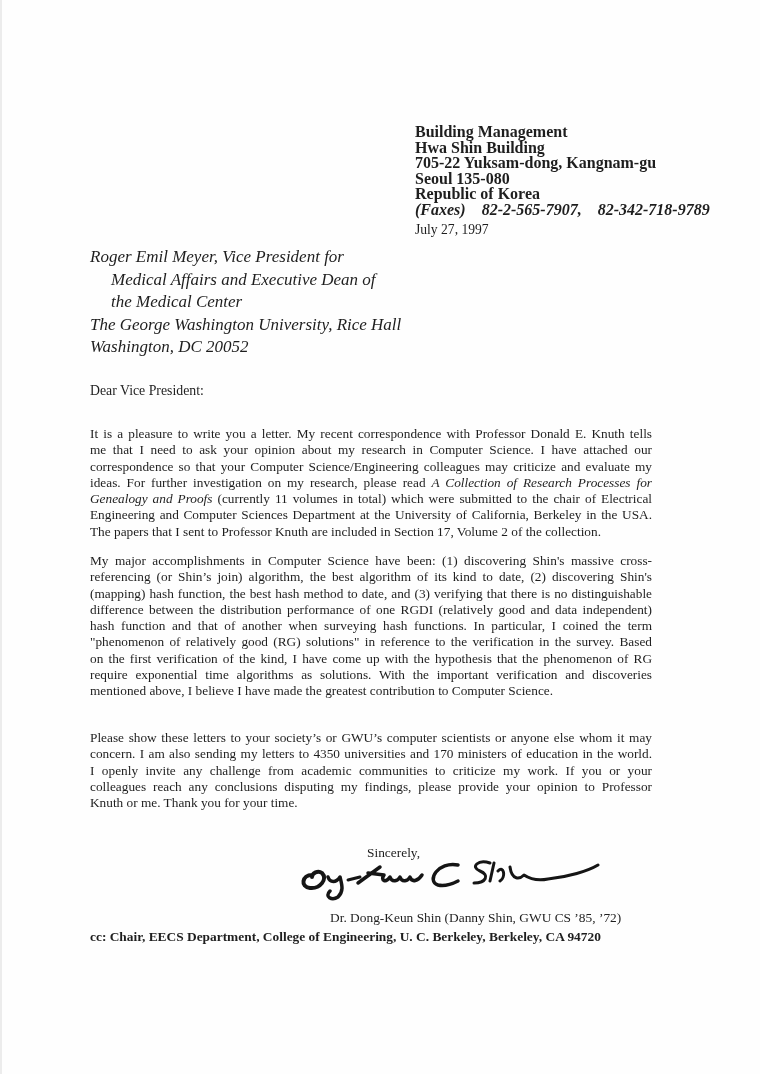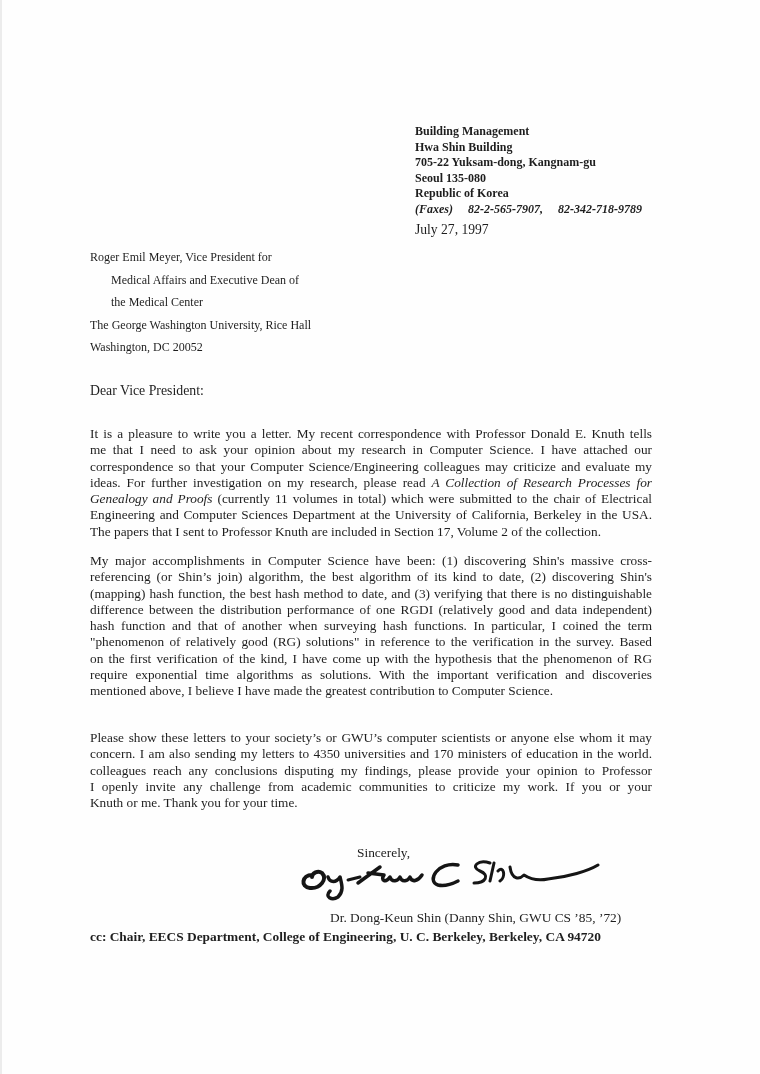--- a/index.html
+++ b/index.html
@@ -1,41 +1,41 @@
 <!DOCTYPE html>
 <html><head>
 <meta charset="utf-8">
 <style>
   html, body { margin: 0; padding: 0; background: #ffffff; }
   body { width: 760px; height: 1074px; position: relative; overflow: hidden;
          font-family: "Liberation Serif", serif; color: #1e1e1e; }
   .page { position: absolute; left: 0; top: 0; width: 760px; height: 1074px; background: #fefefe; }
   .left-edge { position: absolute; left: 0; top: 0; width: 2px; height: 1074px; background: #ececec; }
 
-  .sender { position: absolute; left: 415px; top: 124px; font-weight: bold; font-size: 12px; line-height: 15.6px; }
+  .sender { position: absolute; left: 415px; top: 124px; font-weight: bold; font-size: 16px; line-height: 15.6px; }
   .sender div { white-space: nowrap; }
   .fax { font-style: italic; }
   .fax .gap { display: inline-block; width: 12px; }
   .date { position: absolute; left: 415px; top: 222px; font-size: 13.6px; }
 
-  .recipient { position: absolute; left: 90px; top: 246px; font-size: 12px; line-height: 22.6px; }
+  .recipient { position: absolute; left: 90px; top: 246px; font-size: 17px; line-height: 22.6px; font-style: italic; }
   .recipient div { white-space: nowrap; }
   .recipient .indent { padding-left: 21px; }
 
   .salutation { position: absolute; left: 90px; top: 383px; font-size: 13.8px; }
 
   .body-text { position: absolute; left: 90px; width: 562px; font-size: 13.3px; line-height: 16.3px; text-align: justify; }
   .p1 { top: 426px; }
   .p2 { top: 553px; }
   .p3 { top: 730px; }
   .body-text .line { display: block; text-align: justify; text-align-last: justify; white-space: nowrap; height: 16.3px; }
   .body-text .line.last { text-align-last: left; }
   .body-text em { font-style: italic; }
 
-  .closing { position: absolute; left: 357px; top: 845px; font-size: 13.4px; }
+  .closing { position: absolute; left: 367px; top: 845px; font-size: 13.4px; }
   .signature { position: absolute; left: 298px; top: 853px; width: 310px; height: 48px; }
   .signer { position: absolute; left: 330px; top: 910px; font-size: 13.4px; white-space: nowrap; }
   .cc { position: absolute; left: 90px; top: 929px; font-size: 13.4px; white-space: nowrap; font-weight: bold; }
 </style>
 </head>
 <body>
 
 <div class="page">
   <div class="left-edge"></div>
 
@@ -82,22 +82,22 @@
     <span class="line">hash function and that of another when surveying hash functions.   In particular, I coined the term</span>
     <span class="line">"phenomenon of relatively good (RG) solutions" in reference to the verification in the survey.   Based</span>
     <span class="line">on the first verification of the kind, I have come up with the hypothesis that the phenomenon of RG</span>
     <span class="line">require exponential time algorithms as solutions. With the important verification and discoveries</span>
     <span class="line last">mentioned above, I believe I have made the greatest contribution to Computer Science.</span>
   </div>
 
   <div class="body-text p3">
     <span class="line">Please show these letters to your society’s or GWU’s computer scientists or anyone else whom it may</span>
     <span class="line">concern.   I am also sending my letters to 4350 universities and 170 ministers of education in the world.</span>
+    <span class="line">I openly invite any challenge from academic communities to criticize my work.   If you or your</span>
     <span class="line">colleagues reach any conclusions disputing my findings, please provide your opinion to Professor</span>
-    <span class="line">I openly invite any challenge from academic communities to criticize my work.   If you or your</span>
     <span class="line last">Knuth or me.   Thank you for your time.</span>
   </div>
 
   <div class="closing">Sincerely,</div>
 
   <svg class="signature" viewBox="0 0 310 48">
     <g fill="none" stroke="#151515" stroke-linecap="round" stroke-linejoin="round">
       <path d="M14 22 C4 22 2 34 12 35 C22 36 30 26 24 20 C20 17 14 20 14 24" stroke-width="4"></path>
       <path d="M30 24 C32 30 38 30 42 24 C44 32 46 38 40 44 C34 48 26 44 32 38" stroke-width="3.5"></path>
       <path d="M50 27 L62 24" stroke-width="3"></path>

